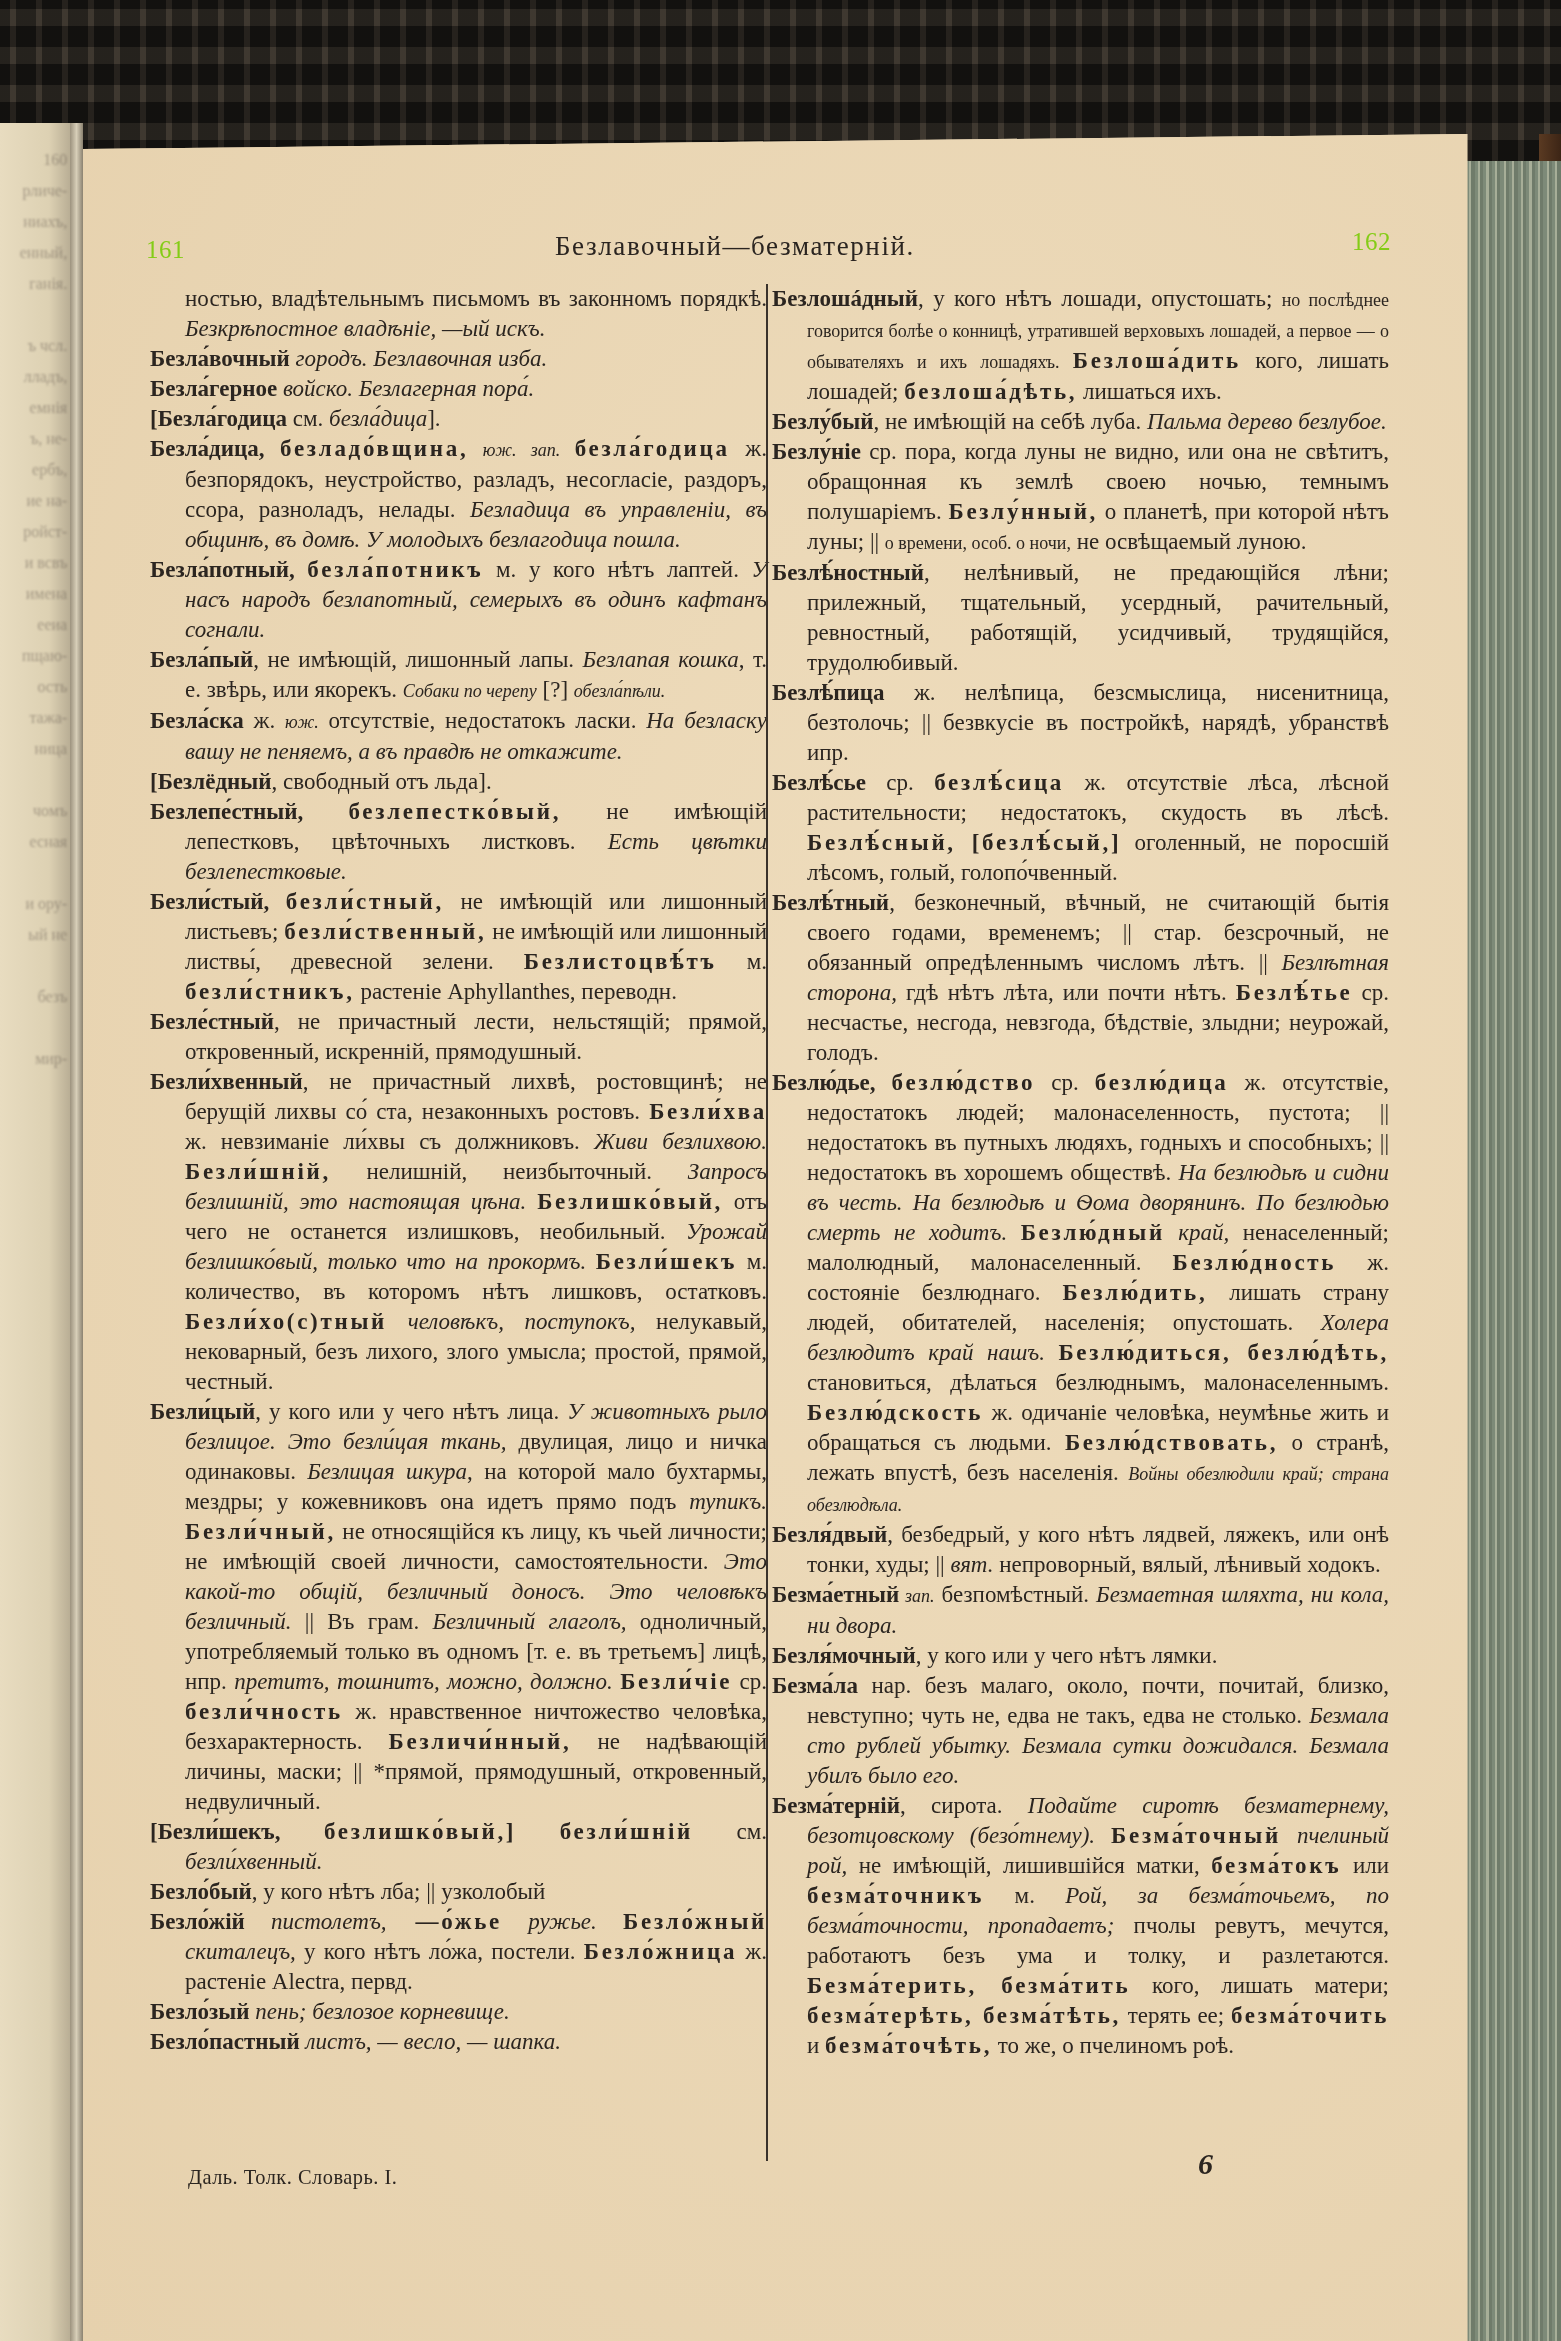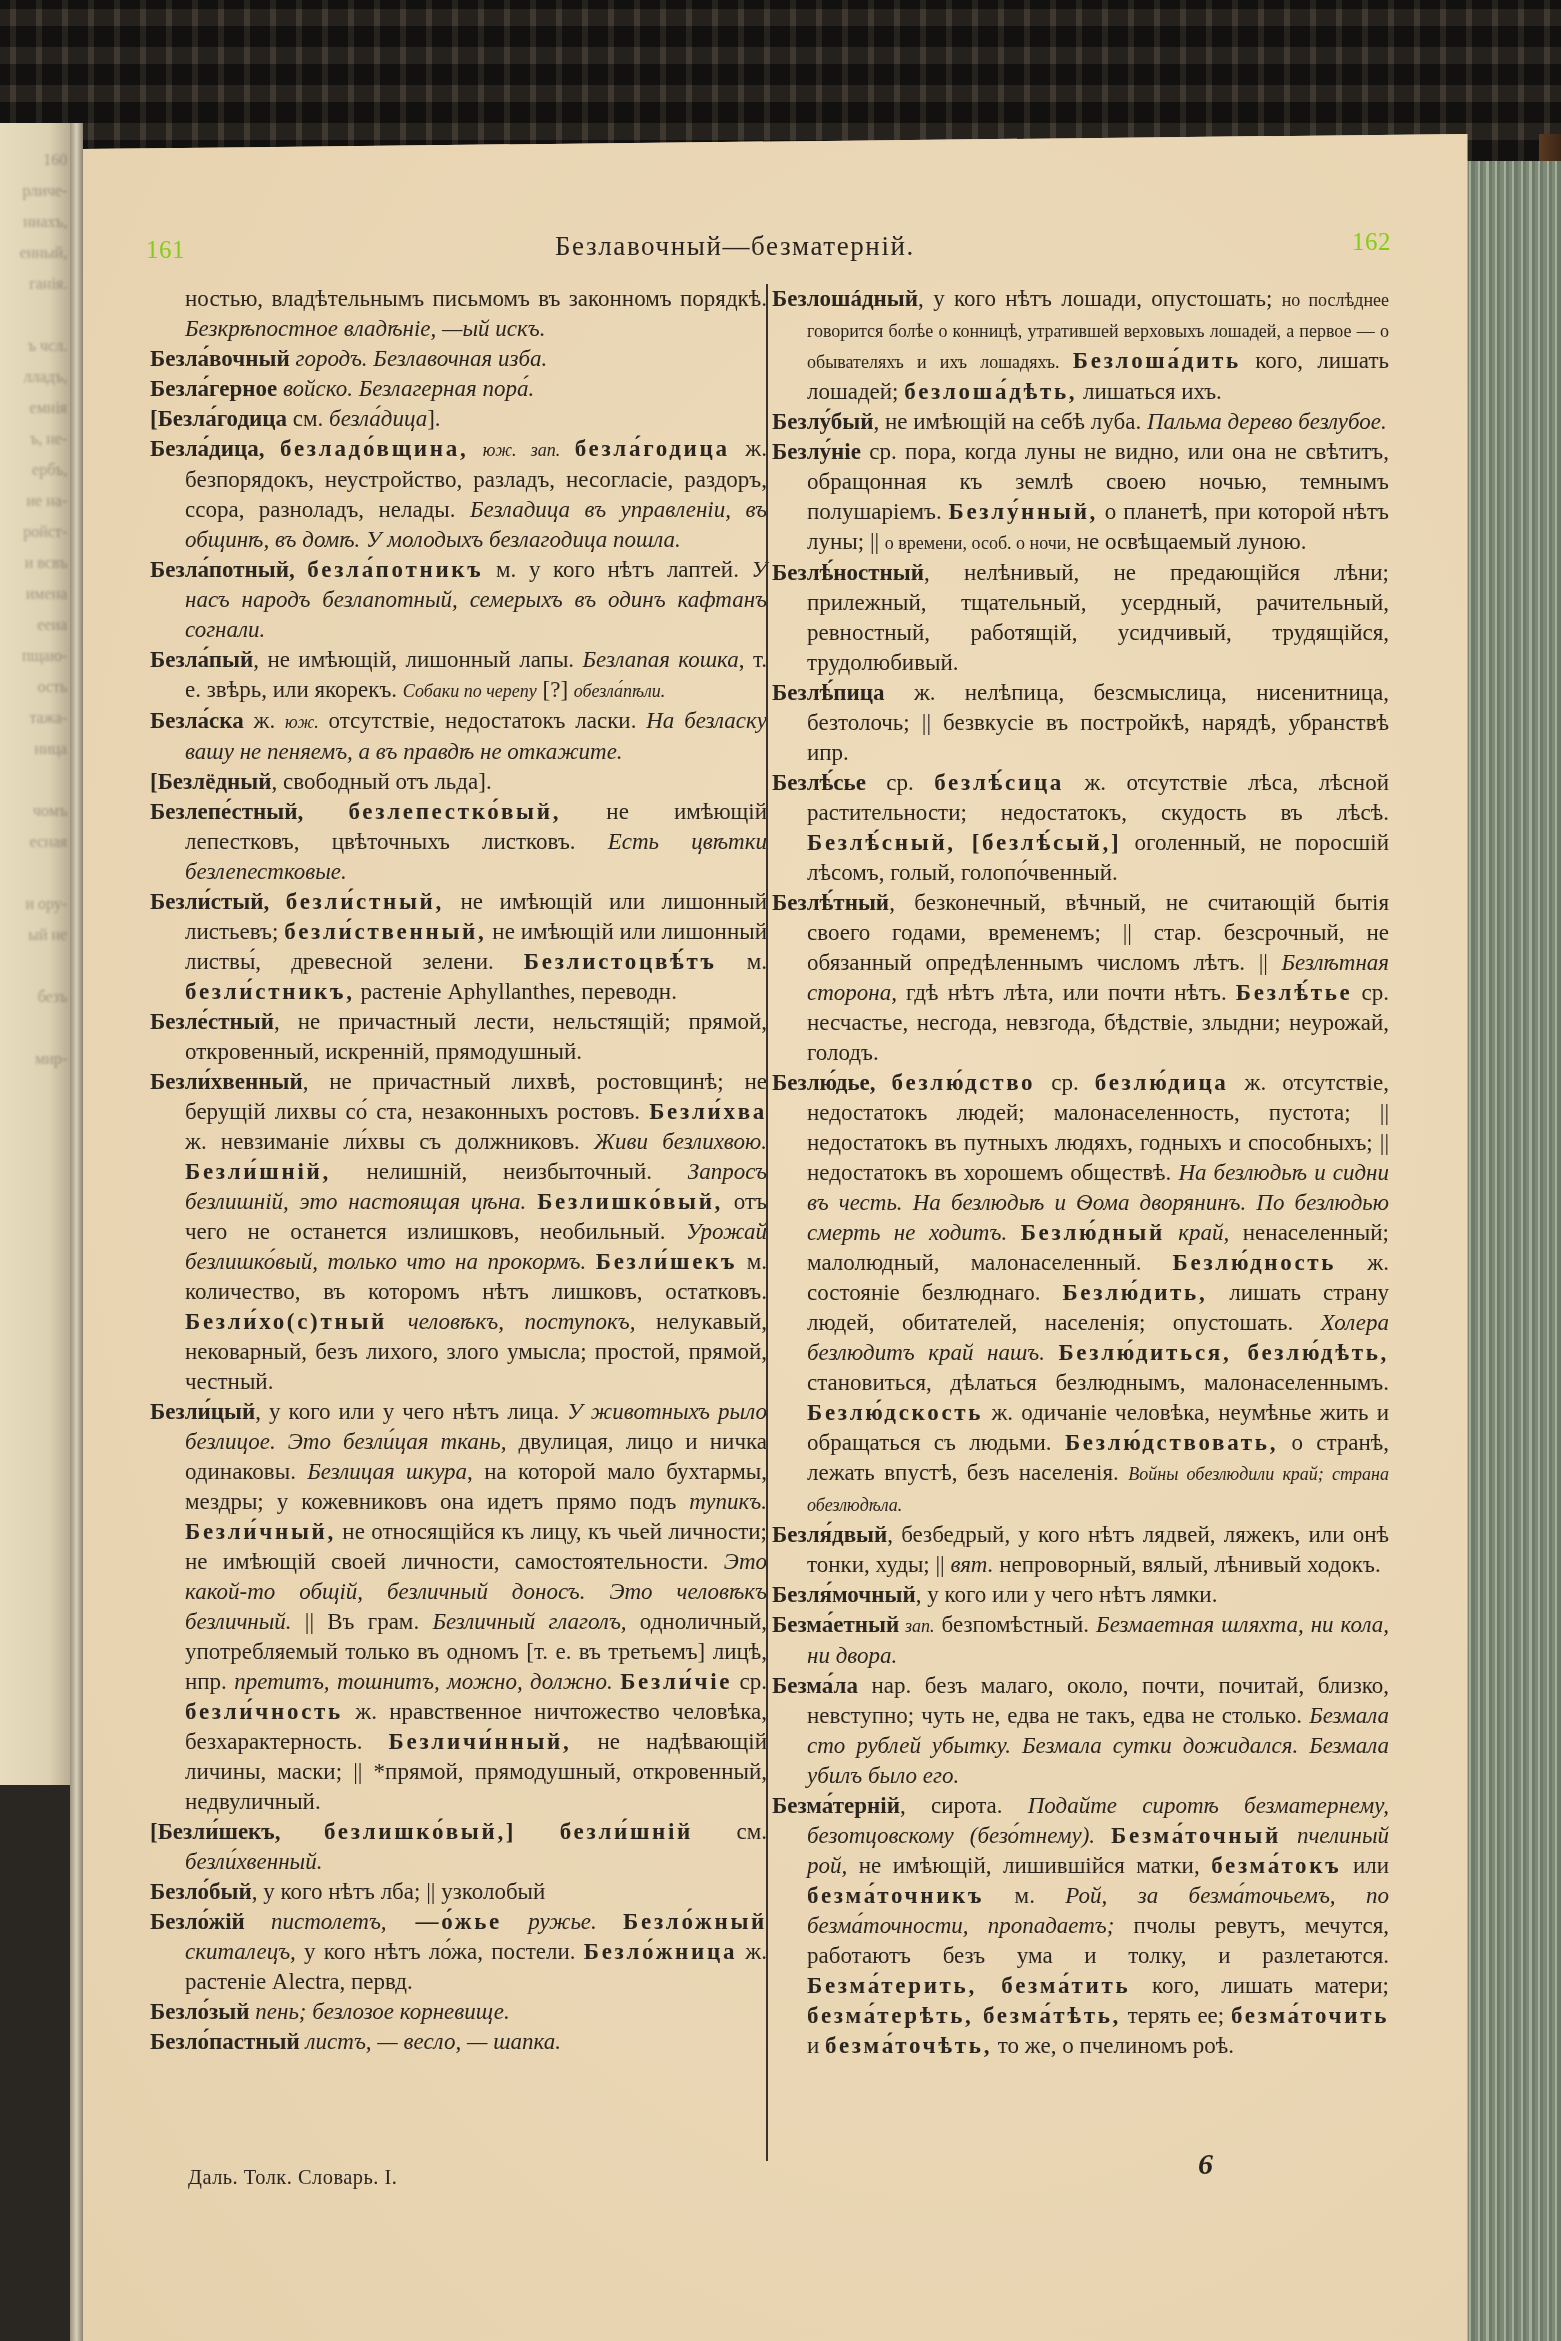--- a/index.html
+++ b/index.html
@@ -12,21 +12,21 @@
     position: absolute; left: 0; top: 0; width: 1561px; height: 161px;
     background:
       repeating-linear-gradient(90deg, #1c1a17 0 9.7px, #3a342d 9.7px 16px, #1c1a17 16px 26px),
       #221f1b;
   }
   .mat::after {
     content: ""; position: absolute; inset: 0;
     background: repeating-linear-gradient(0deg, rgba(0,0,0,0.35) 0 21.4px, rgba(90,80,65,0.15) 21.4px 38px);
   }
   .left-page {
-    position: absolute; left: 0; top: 123px; width: 70px; height: 1662px;
+    position: absolute; left: 0; top: 123px; width: 70px; height: 2219px;
     background: linear-gradient(90deg, #e8dcc0 0%, #ddd1b3 70%, #b9ae95 100%);
     overflow: hidden;
     font-family: Liberation Serif, serif;
   }
   .left-page .ghost {
     position: absolute; left: 3.2px; top: 21.4px; width: 64px;
     color: rgba(90,80,70,0.45); font-size: 16px; line-height: 31px;
     white-space: pre; filter: blur(0.8px); text-align: right;
   }
   .gutter {
@@ -151,21 +151,21 @@
 <div class="col right" id="colR">
     <p class="entry"><span class="hw">Безлошáдный</span><span>, у кого нѣтъ лошади, опустошать; </span><span class="sm">но послѣднее говорится болѣе о конницѣ, утратившей верховыхъ лошадей, а первое — о обывателяхъ и ихъ лошадяхъ. </span><span class="sp">Безлоша́дить</span><span> кого, лишать лошадей; </span><span class="sp">безлоша́дѣть,</span><span> лишаться ихъ.</span></p>
     <p class="entry"><span class="hw">Безлу́бый</span><span>, не имѣющій на себѣ луба. </span><span class="it">Пальма дерево безлубое.</span></p>
     <p class="entry"><span class="hw">Безлу́ніе</span><span> ср. пора, когда луны не видно, или она не свѣтитъ, обращонная къ землѣ своею ночью, темнымъ полушаріемъ. </span><span class="sp">Безлу́нный,</span><span> о планетѣ, при которой нѣтъ луны; || </span><span class="sm">о времени, особ. о ночи,</span><span> не освѣщаемый луною.</span></p>
     <p class="entry"><span class="hw">Безлѣ́ностный</span><span>, нелѣнивый, не предающійся лѣни; прилежный, тщательный, усердный, рачительный, ревностный, работящій, усидчивый, трудящійся, трудолюбивый.</span></p>
     <p class="entry"><span class="hw">Безлѣ́пица</span><span> ж. нелѣпица, безсмыслица, нисенитница, безтолочь; || безвкусіе въ постройкѣ, нарядѣ, убранствѣ ипр.</span></p>
     <p class="entry"><span class="hw">Безлѣ́сье</span><span> ср. </span><span class="sp">безлѣ́сица</span><span> ж. отсутствіе лѣса, лѣсной растительности; недостатокъ, скудость въ лѣсѣ. </span><span class="sp">Безлѣ́сный, [безлѣ́сый,]</span><span> оголенный, не поросшій лѣсомъ, голый, голопо́чвенный.</span></p>
     <p class="entry"><span class="hw">Безлѣ́тный</span><span>, безконечный, вѣчный, не считающій бытія своего годами, временемъ; || стар. безсрочный, не обязанный опредѣленнымъ числомъ лѣтъ. || </span><span class="it">Безлѣтная сторона,</span><span> гдѣ нѣтъ лѣта, или почти нѣтъ. </span><span class="sp">Безлѣ́тье</span><span> ср. несчастье, несгода, невзгода, бѣдствіе, злыдни; неурожай, голодъ.</span></p>
     <p class="entry"><span class="hw">Безлю́дье, </span><span class="sp">безлю́дство</span><span> ср. </span><span class="sp">безлю́дица</span><span> ж. отсутствіе, недостатокъ людей; малонаселенность, пустота; || недостатокъ въ путныхъ людяхъ, годныхъ и способныхъ; || недостатокъ въ хорошемъ обществѣ. </span><span class="it">На безлюдьѣ и сидни въ честь. На безлюдьѣ и Ѳома дворянинъ. По безлюдью смерть не ходитъ.</span><span> </span><span class="sp">Безлю́дный</span><span class="it"> край,</span><span> ненаселенный; малолюдный, малонаселенный. </span><span class="sp">Безлю́дность</span><span> ж. состояніе безлюднаго. </span><span class="sp">Безлю́дить,</span><span> лишать страну людей, обитателей, населенія; опустошать. </span><span class="it">Холера безлюдитъ край нашъ.</span><span> </span><span class="sp">Безлю́диться, безлю́дѣть,</span><span> становиться, дѣлаться безлюднымъ, малонаселеннымъ. </span><span class="sp">Безлю́дскость</span><span> ж. одичаніе человѣка, неумѣнье жить и обращаться съ людьми. </span><span class="sp">Безлю́дствовать,</span><span> о странѣ, лежать впустѣ, безъ населенія. </span><span class="it sm">Войны обезлюдили край; страна обезлюдѣла.</span></p>
     <p class="entry"><span class="hw">Безля́двый</span><span>, безбедрый, у кого нѣтъ лядвей, ляжекъ, или онѣ тонки, худы; || </span><span class="it">вят.</span><span> непроворный, вялый, лѣнивый ходокъ.</span></p>
+    <p class="entry"><span class="hw">Безма́етный</span><span class="it sm"> зап.</span><span> безпомѣстный. </span><span class="it">Безмаетная шляхта, ни кола, ни двора.</span></p>
     <p class="entry"><span class="hw">Безля́мочный</span><span>, у кого или у чего нѣтъ лямки.</span></p>
-    <p class="entry"><span class="hw">Безма́етный</span><span class="it sm"> зап.</span><span> безпомѣстный. </span><span class="it">Безмаетная шляхта, ни кола, ни двора.</span></p>
     <p class="entry"><span class="hw">Безма́ла</span><span> нар. безъ малаго, около, почти, почитай, близко, невступно; чуть не, едва не такъ, едва не столько. </span><span class="it">Безмала сто рублей убытку. Безмала сутки дожидался. Безмала убилъ было его.</span></p>
     <p class="entry"><span class="hw">Безма́терній</span><span>, сирота. </span><span class="it">Подайте сиротѣ безматернему, безотцовскому (безо́тнему).</span><span> </span><span class="sp">Безма́точный</span><span class="it"> пчелиный рой,</span><span> не имѣющій, лишившійся матки, </span><span class="sp">безма́токъ</span><span> или </span><span class="sp">безма́точникъ</span><span> м. </span><span class="it">Рой, за безма́точьемъ, по безма́точности, пропадаетъ;</span><span> пчолы ревутъ, мечутся, работаютъ безъ ума и толку, и разлетаются. </span><span class="sp">Безма́терить, безма́тить</span><span> кого, лишать матери; </span><span class="sp">безма́терѣть, безма́тѣть,</span><span> терять ее; </span><span class="sp">безма́точить</span><span> и </span><span class="sp">безма́точѣть,</span><span> то же, о пчелиномъ роѣ.</span></p>
   </div>
 
 <div class="footer">Даль. Толк. Словарь. I.</div>
 <div class="signature">6</div>
 
 
 </body></html>

